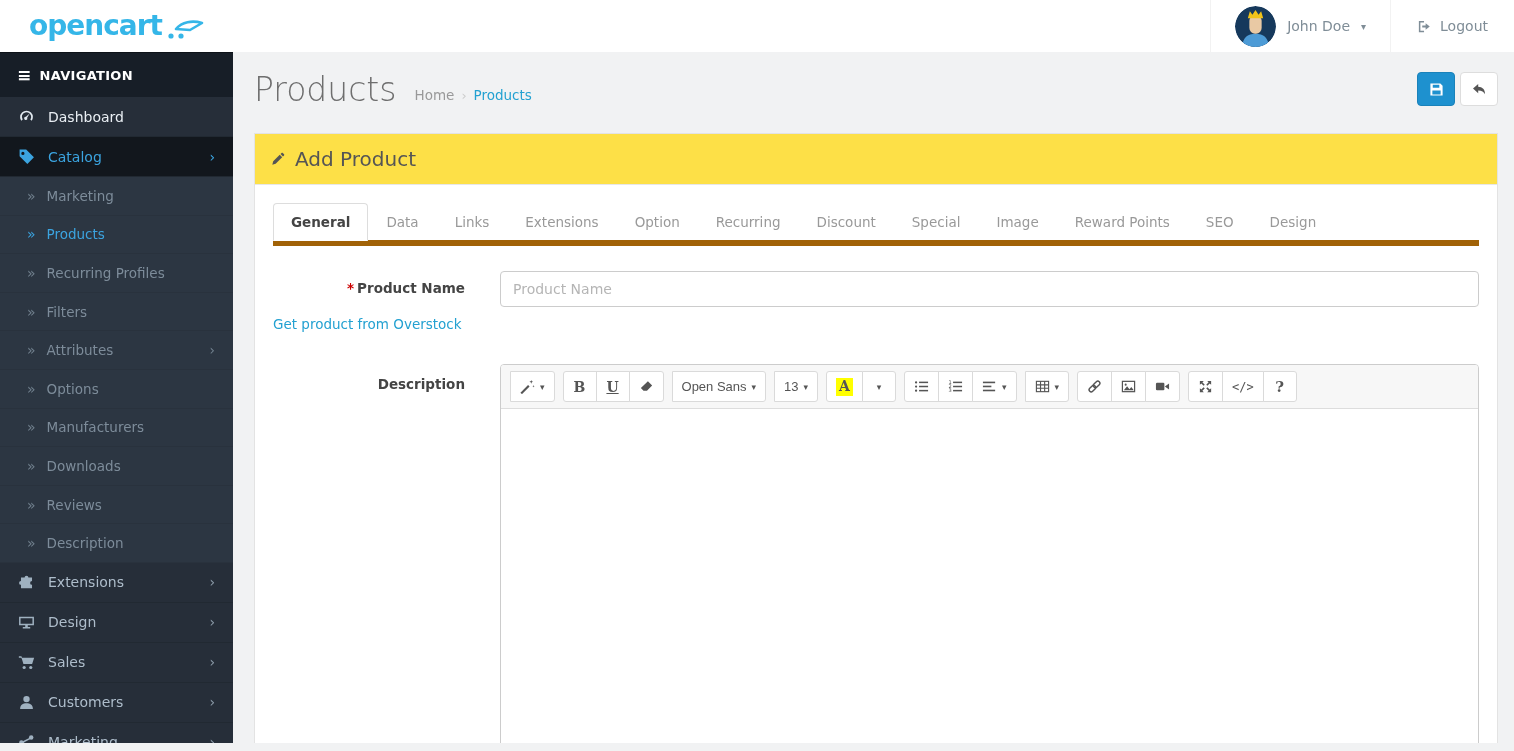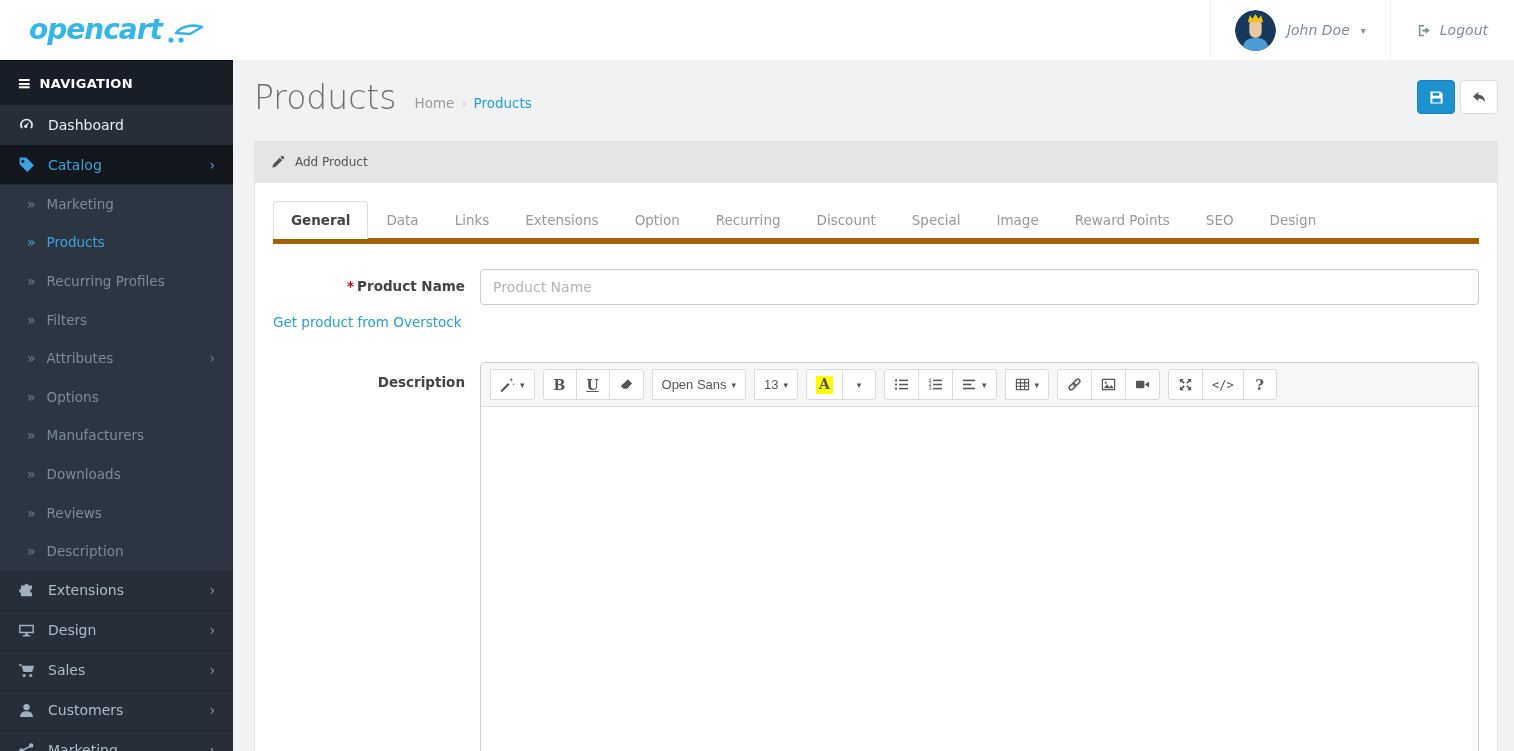--- a/index.html
+++ b/index.html
@@ -8,21 +8,21 @@
     font-family: "DejaVu Sans", "Liberation Sans", sans-serif;
     font-size: 13.5px;
     color: #444;
     background: #f1f2f3;
   }
   a { text-decoration: none; }
   ul { list-style: none; }
   svg { display: block; }
 
   
-  .header { height: 60px; background: #fff; display: flex; align-items: stretch; font-style: italic; }
+  .header { height: 52px; background: #fff; display: flex; align-items: stretch; }
   .logo-area { width: 233px; display: flex; align-items: center; justify-content: center; }
   .logo { display: flex; align-items: flex-end; gap: 6px; }
   .logo-text { font-size: 28px; font-weight: bold; color: #35b6e8; letter-spacing: -1px; line-height: 1; }
   .hdr-right { margin-left: auto; display: flex; align-items: stretch; }
   .profile { display: flex; align-items: center; gap: 11px; padding: 0 24px; border-left: 1px solid #f2f2f2; cursor: pointer; }
   .profile-name { color: #7f8d97; font-size: 14px; }
   .caret { font-size: 10px; color: #7f8d97; }
   .logout { display: flex; align-items: center; gap: 8px; padding: 0 26px; border-left: 1px solid #f2f2f2; color: #7f8d97; font-size: 14px; cursor: pointer; }
   .avatar { width: 41px; height: 41px; border-radius: 50%; overflow: hidden; }
 
@@ -52,36 +52,36 @@
   .page-title { font-size: 33px; font-weight: 200; color: #6e6e6e; line-height: 1.1; }
   .breadcrumb { margin: 15px 0 0 18px; font-size: 13.5px; color: #999; display: flex; gap: 7px; align-items: center; }
   .breadcrumb .sep { color: #ccc; font-size: 13px; }
   .breadcrumb a { color: #23a1d1; }
   .head-btns { margin-left: auto; display: flex; gap: 5px; }
   .btn-save { width: 38px; height: 34px; background: #1e91cf; border: 1px solid #1a82ba; border-radius: 4px; display: flex; align-items: center; justify-content: center; cursor: pointer; }
   .btn-back { width: 38px; height: 34px; background: #fff; border: 1px solid #ddd; border-radius: 4px; display: flex; align-items: center; justify-content: center; cursor: pointer; color: #555; }
 
   
   .panel { margin: 15px 16px 0 21px; background: #fff; border: 1px solid #e3e3e3; }
-  .panel-heading { background: #e5e5e5; border-bottom: 1px solid #e7e7e7; padding: 13px 16px; display: flex; align-items: center; gap: 10px; color: #555; font-size: 12px; }
+  .panel-heading { background: #fde047; border-bottom: 1px solid #e7e7e7; padding: 13px 16px; display: flex; align-items: center; gap: 10px; color: #555; font-size: 20px; }
   .panel-heading .p-icon { color: #555; }
   .panel-body { padding: 18px; }
 
   
   .nav-tabs { display: flex; border-bottom: 6px solid #a16207; }
   .nav-tabs li { margin-bottom: -1px; }
   .nav-tabs li a { display: flex; align-items: center; gap: 7px; padding: 10px 17px; color: #999; font-size: 13.5px; border: 1px solid transparent; border-radius: 4px 4px 0 0; }
   .nav-tabs li.active a { background: #fff; border-color: #ddd #ddd #fff; color: #444; font-weight: bold; }
   .lang-tabs { margin-top: 27px; }
   .lang-tabs li.active a { color: #333; }
   .flag { width: 16px; height: 11px; flex-shrink: 0; }
 
   
   .form { margin-top: 25px; }
-  .form-row { display: flex; }
+  .form-row { display: flex; gap: 20px; }
   .col-label { width: 207px; flex-shrink: 0; text-align: right; padding-right: 15px; padding-top: 9px; font-weight: bold; color: #444; font-size: 13.5px; }
   .req { color: #c00; margin-right: 3px; }
   .col-input { flex: 1; }
   .text-input { width: 100%; height: 36px; border: 1px solid #ccc; border-radius: 4px; padding: 0 12px; font-size: 14px; color: #333; font-family: inherit; outline: none; }
   .text-input::placeholder { color: #b5b5b5; }
   .overstock { display: inline-block; margin: 9px 0 0 0; color: #23a1d1; font-size: 13.5px; }
   .desc-row { margin-top: 32px; }
   .desc-row .col-label { padding-top: 12px; }
 
   

